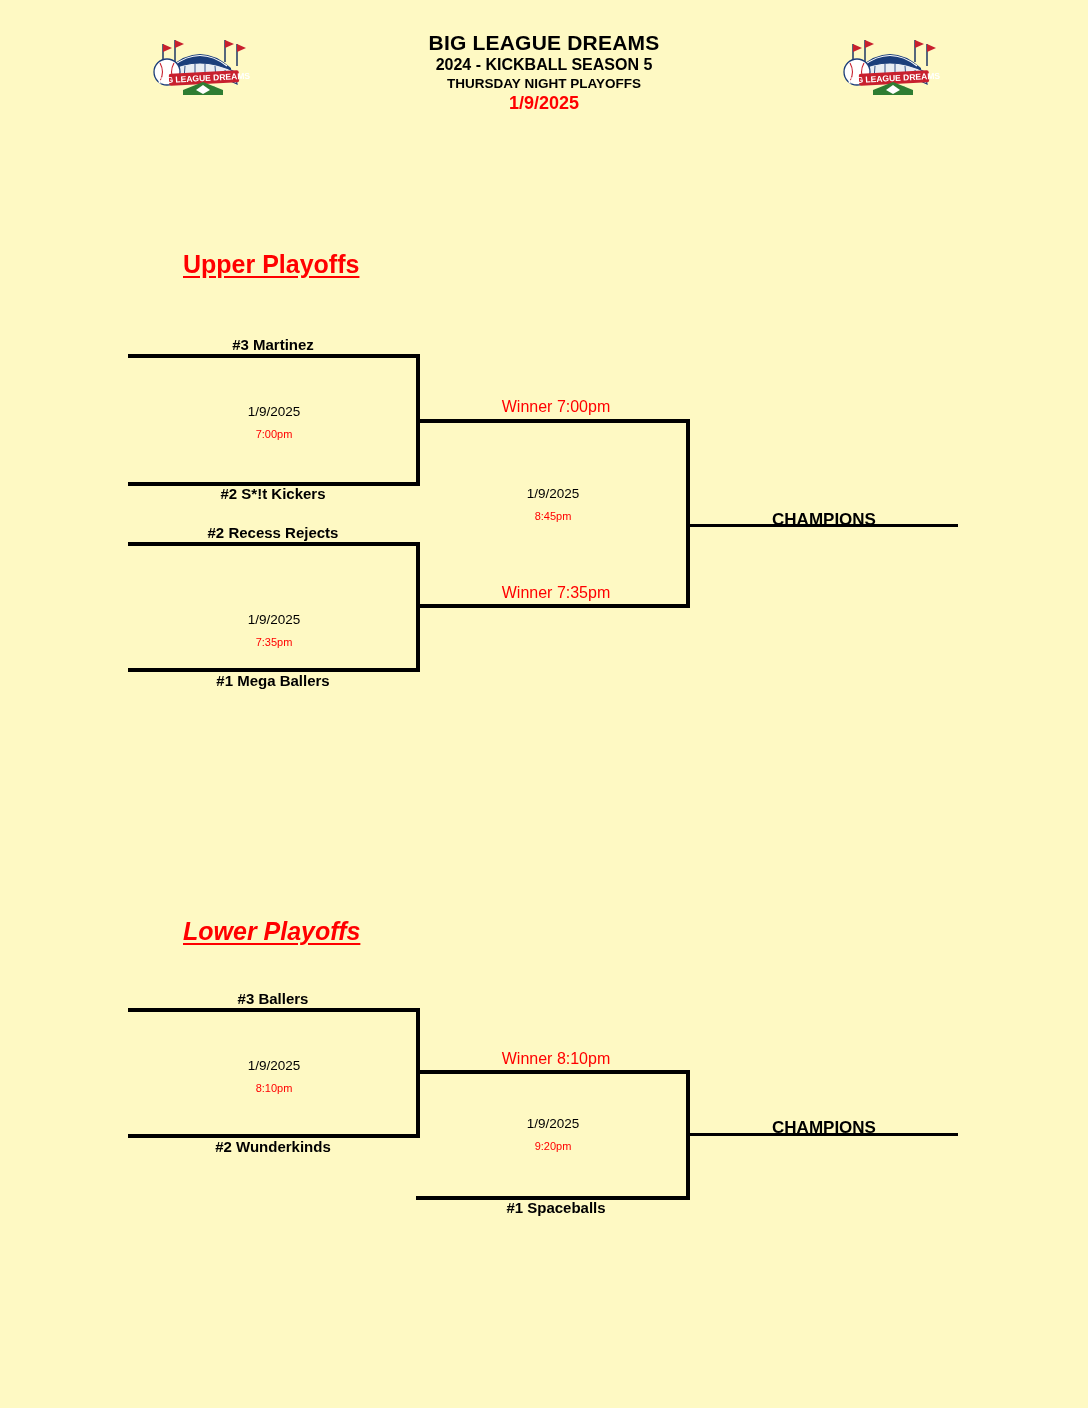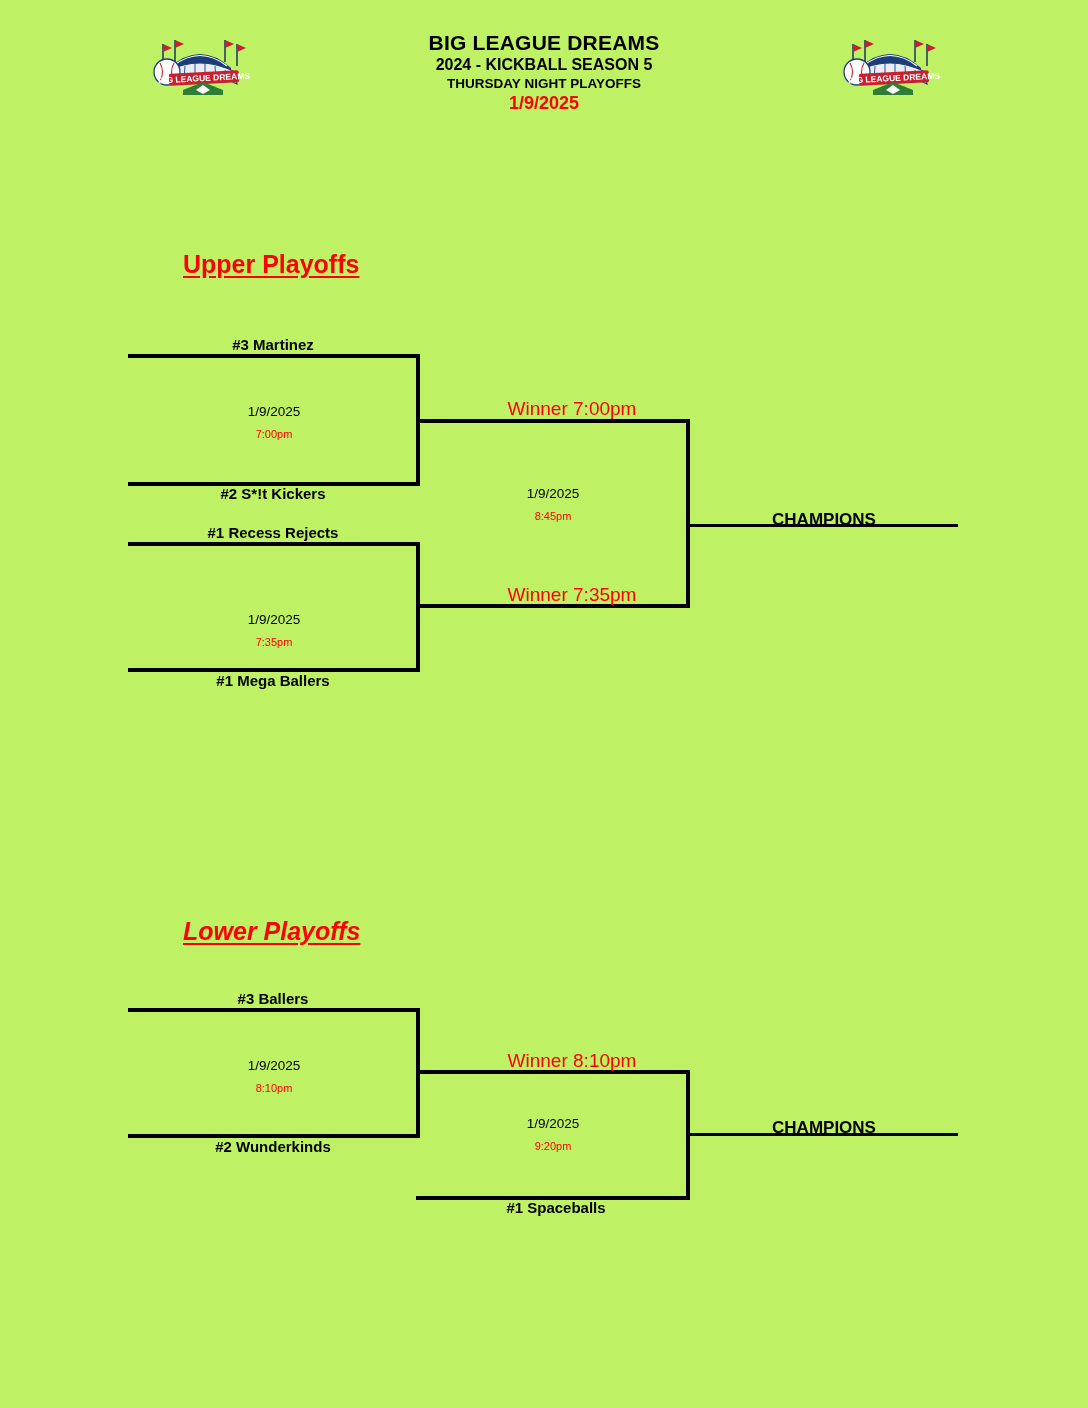--- a/index.html
+++ b/index.html
@@ -9,21 +9,21 @@
     background: #ffffff;
   }
   body {
     font-family: "Liberation Sans", sans-serif;
     color: #000000;
   }
   #page {
     position: relative;
     width: 1088px;
     height: 1408px;
-    background: #bef264;
+    background: #fef9c3;
     overflow: hidden;
   }
 
   
   .header-block {
     position: absolute;
     left: 0;
     top: 30px;
     width: 1088px;
     text-align: center;
@@ -114,25 +114,24 @@
   .game-date {
     font-size: 13.5px;
     color: #000000;
   }
   .game-time {
     font-size: 11px;
     color: #ff0000;
   }
   .winner-label {
     position: absolute;
-    font-size: 19px;
-    color: #ff0000;
-    text-align: center;
-    white-space: nowrap;
-    padding-left: 16px;
+    font-size: 16px;
+    color: #ff0000;
+    text-align: center;
+    white-space: nowrap;
   }
   .champions-label {
     position: absolute;
     font-size: 17px;
     font-weight: bold;
     color: #000000;
     white-space: nowrap;
     text-align: center;
     margin-top: 6px;
   }
@@ -213,21 +212,21 @@
   <div class="team-label" style="left:128px; top:336px; width:290px;text-align:center;">#3 Martinez</div>
   <div class="hline" style="left:128px; top:354px; width:292px;"></div>
   <div class="vline" style="left:416px; top:354px; height:132px;"></div>
   <div class="hline" style="left:128px; top:482px; width:292px;"></div>
   <div class="team-label" style="left:128px; top:485px; width:290px;">#2 S*!t Kickers</div>
   <div class="game-info" style="left:178px; top:401px; width:192px;">
     <div class="game-date">1/9/2025</div>
     <div class="game-time">7:00pm</div>
   </div>
 
-  <div class="team-label" style="left:128px; top:524px; width:290px;">#1 Recess Rejects</div>
+  <div class="team-label" style="left:128px; top:524px; width:290px;">#2 Recess Rejects</div>
   <div class="hline" style="left:128px; top:542px; width:292px;"></div>
   <div class="vline" style="left:416px; top:542px; height:130px;"></div>
   <div class="hline" style="left:128px; top:668px; width:292px;"></div>
   <div class="team-label" style="left:128px; top:672px; width:290px;">#1 Mega Ballers</div>
   <div class="game-info" style="left:178px; top:609px; width:192px;">
     <div class="game-date">1/9/2025</div>
     <div class="game-time">7:35pm</div>
   </div>
 
   <div class="hline" style="left:416px; top:419px; width:274px;"></div>

